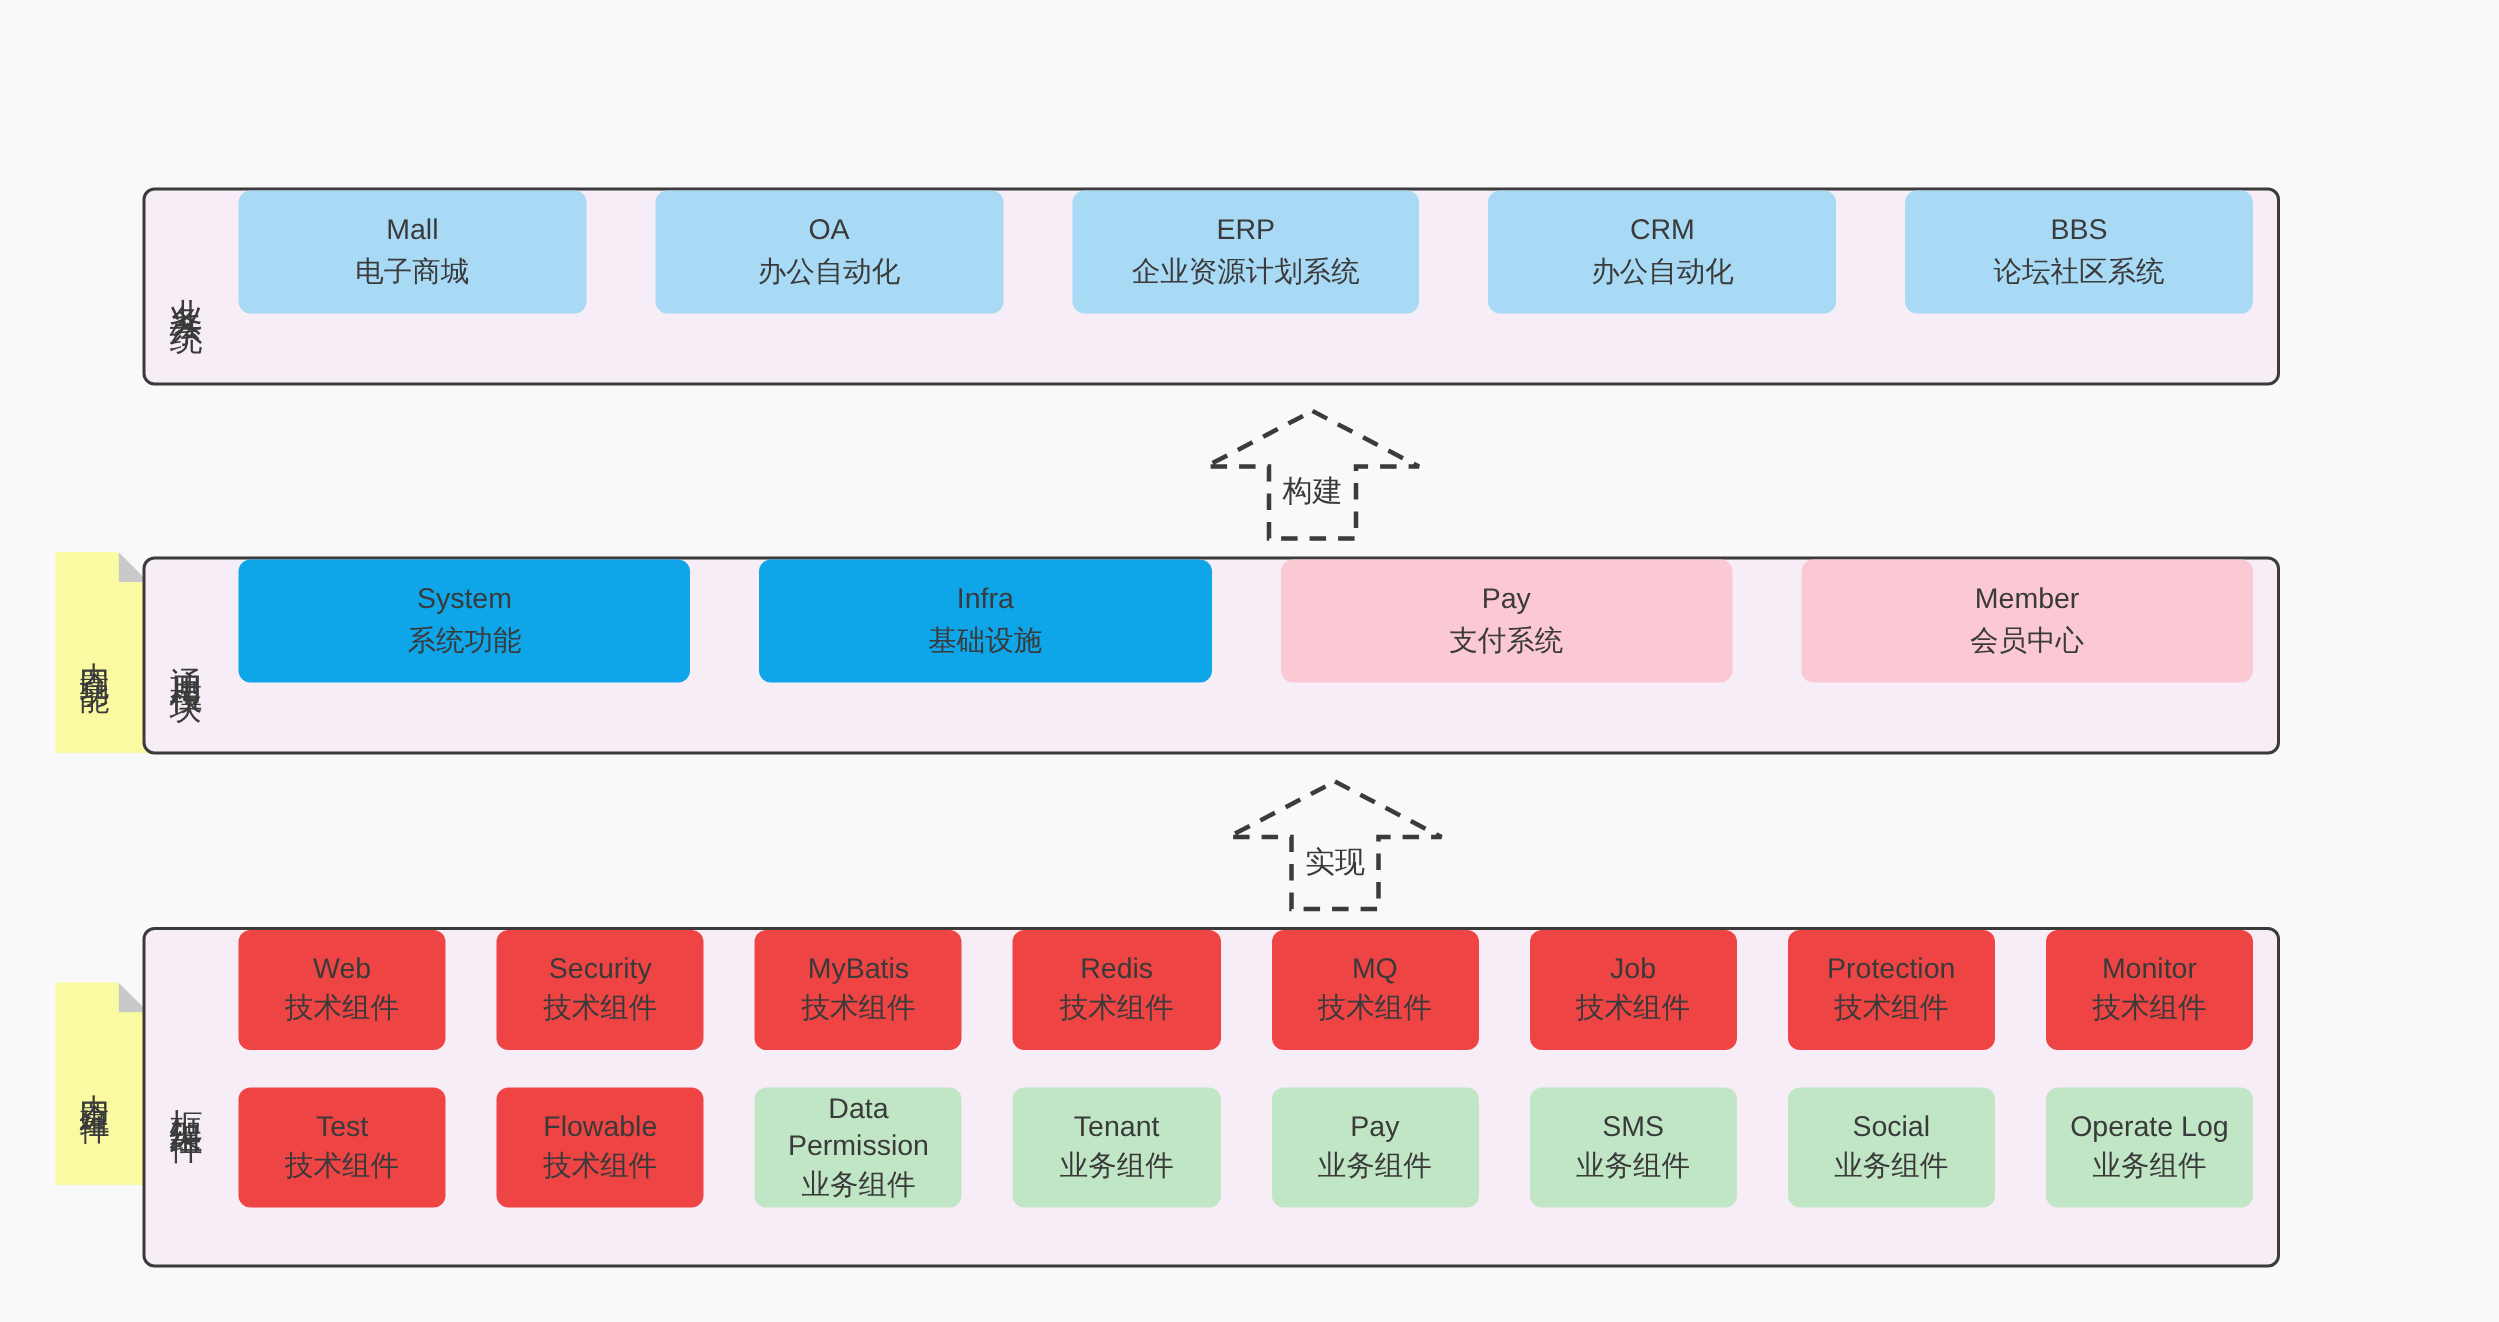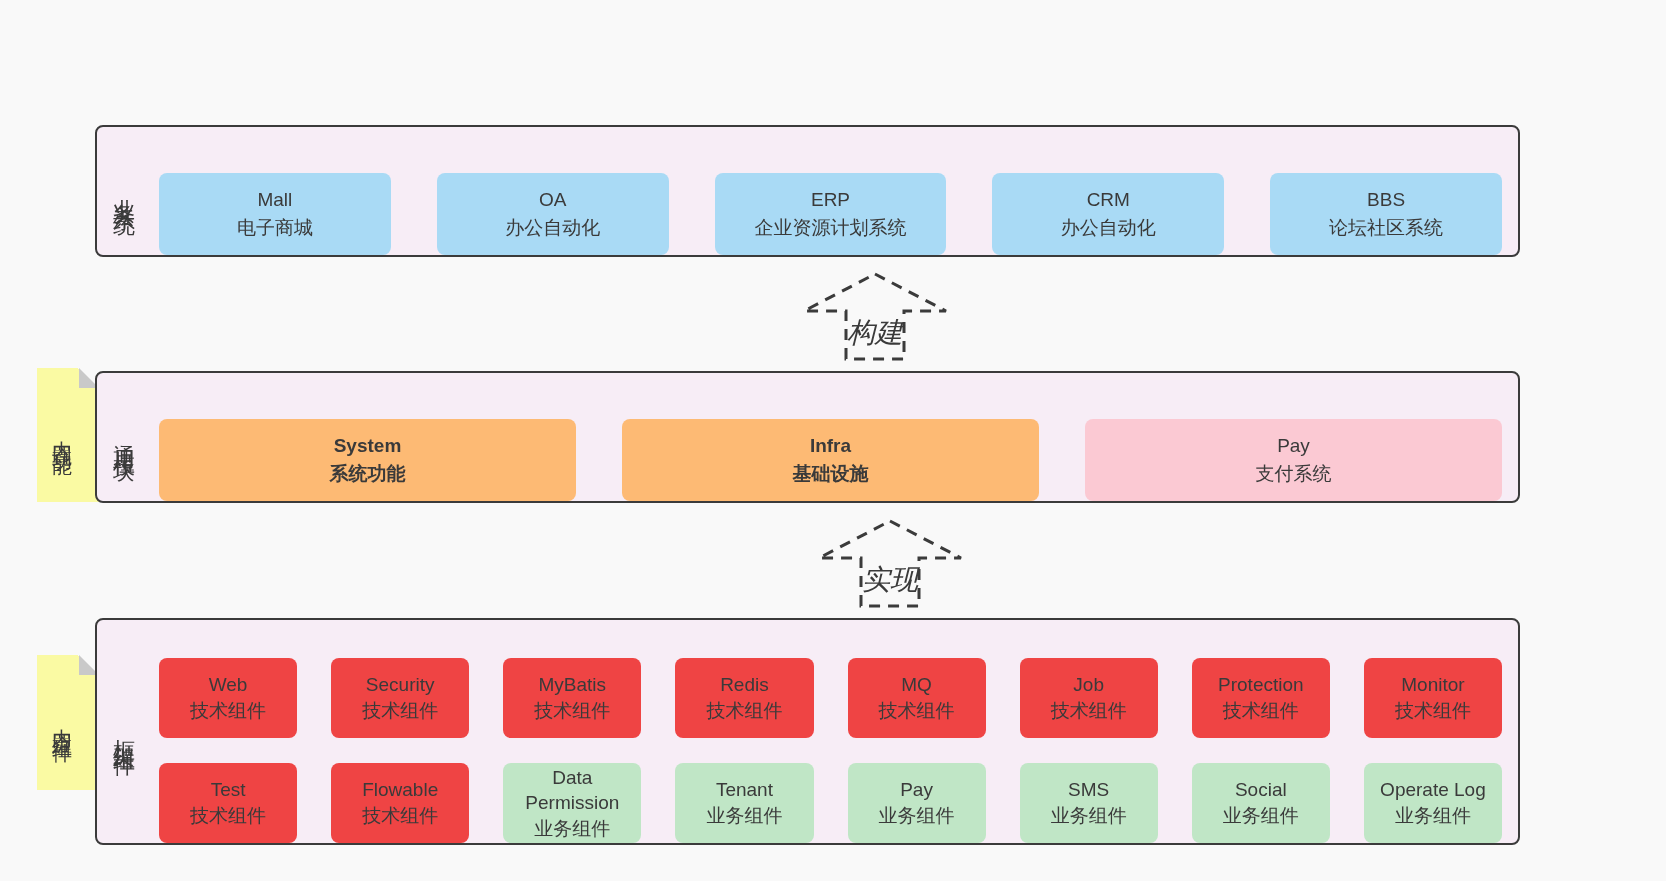--- a/index.html
+++ b/index.html
@@ -34,21 +34,21 @@
     color:#3a3a3a;
     margin:auto 0;
     padding:0 12px;
     white-space:nowrap;
   }
 
   .boxes {
     flex:1;
     display:flex;
     flex-direction:column;
-    justify-content:flex-end;
+    justify-content:flex-start;
     gap:25px;
     padding:0 16px 0 8px;
   }
   .box-row { display:flex; }
   .row-6 { gap:46px; }
   .row-8 { gap:34px; }
 
   .box {
     flex:1;
     min-width:0;
@@ -59,21 +59,21 @@
     align-items:center;
     justify-content:center;
     text-align:center;
     font-size:19px;
     line-height:1.45;
     padding:2px 8px;
   }
   #sec-components .box { height:80px; line-height:1.35; }
 
   .blue        { background:#a9daf5; }
-  .red         { background:#fdba74;font-weight:bold; }
+  .red         { background:#0ea5e9; }
   .pink        { background:#fbc9d3; }
   .green-dark  { background:#ef4444; }
   .green-light { background:#c0e6c6; }
 
   
   .note {
     position:absolute;
     left:37px;
     width:62px;
     background:linear-gradient(225deg, rgba(0,0,0,0) 15px, #fafaa3 15px);
@@ -103,23 +103,22 @@
   
   .arrow { position:absolute; width:150px; height:93px; z-index:1; }
   #arrow-1 { left:800px; top:270px; }
   #arrow-2 { left:815px; top:517px; }
   .arrow svg { position:absolute; inset:0; }
   .arrow-label {
     position:absolute;
     left:0; right:0;
     top:44px;
     text-align:center;
-    font-size:28px;
+    font-size:20px;
     color:#3a3a3a;
-    font-style:italic;
   }
 </style>
 </head>
 <body>
 
 <div class="note" id="note-1">
   <span class="note-fold"></span>
   <span class="note-text">内置功能</span>
 </div>
 <div class="note" id="note-2">
@@ -171,20 +170,24 @@
         <span>系统功能</span>
       </div>
       <div class="box red">
         <span>Infra</span>
         <span>基础设施</span>
       </div>
       <div class="box pink">
         <span>Pay</span>
         <span>支付系统</span>
       </div>
+      <div class="box pink">
+        <span>Member</span>
+        <span>会员中心</span>
+      </div>
     </div>
   </div>
 </div>
 
 <div class="arrow" id="arrow-2">
   <svg viewBox="0 0 150 93" width="150" height="93">
     <polygon points="75,4 146,41 104,41 104,89 46,89 46,41 4,41" fill="none" stroke="#3b3b3b" stroke-width="3" stroke-dasharray="11 8"></polygon>
   </svg>
   <span class="arrow-label">实现</span>
 </div>

